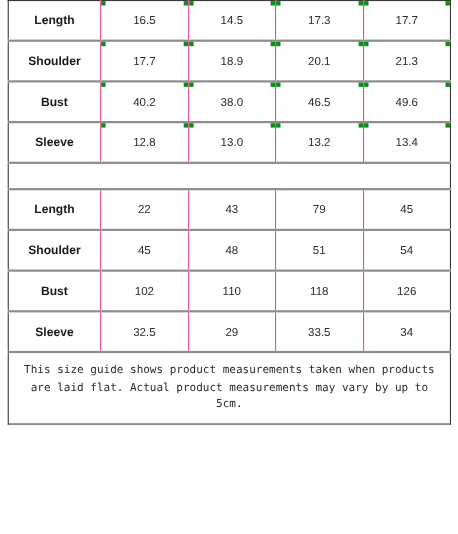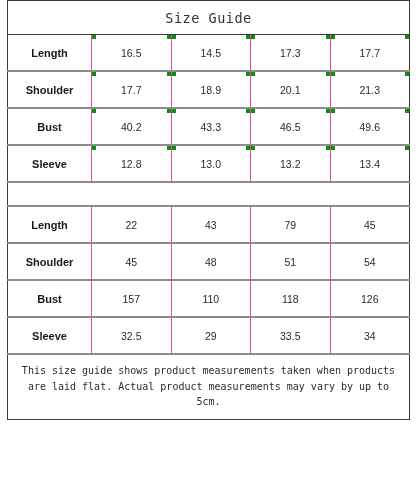--- a/index.html
+++ b/index.html
@@ -119,23 +119,20 @@
   <table class="size-guide">
     <colgroup>
       <col class="label-col">
       <col class="size-col">
       <col class="size-col">
       <col class="size-col">
       <col class="size-col">
     </colgroup>
     <tbody>
 
-      <tr>
-        <td class="title-cell" colspan="5">Size Guide</td>
-      </tr>
 
 
       <tr class="data-row">
         <td class="row-label">Length</td>
         <td class="marked">16.5</td>
         <td class="marked">14.5</td>
         <td class="marked">17.3</td>
         <td class="marked">17.7</td>
       </tr>
 
@@ -143,21 +140,21 @@
         <td class="row-label">Shoulder</td>
         <td class="marked">17.7</td>
         <td class="marked">18.9</td>
         <td class="marked">20.1</td>
         <td class="marked">21.3</td>
       </tr>
 
       <tr class="data-row">
         <td class="row-label">Bust</td>
         <td class="marked">40.2</td>
-        <td class="marked">43.3</td>
+        <td class="marked">38.0</td>
         <td class="marked">46.5</td>
         <td class="marked">49.6</td>
       </tr>
 
       <tr class="data-row">
         <td class="row-label">Sleeve</td>
         <td class="marked">12.8</td>
         <td class="marked">13.0</td>
         <td class="marked">13.2</td>
         <td class="marked">13.4</td>
@@ -179,21 +176,21 @@
       <tr class="data-row">
         <td class="row-label">Shoulder</td>
         <td>45</td>
         <td>48</td>
         <td>51</td>
         <td>54</td>
       </tr>
 
       <tr class="data-row">
         <td class="row-label">Bust</td>
-        <td>157</td>
+        <td>102</td>
         <td>110</td>
         <td>118</td>
         <td>126</td>
       </tr>
 
       <tr class="data-row">
         <td class="row-label">Sleeve</td>
         <td>32.5</td>
         <td>29</td>
         <td>33.5</td>

